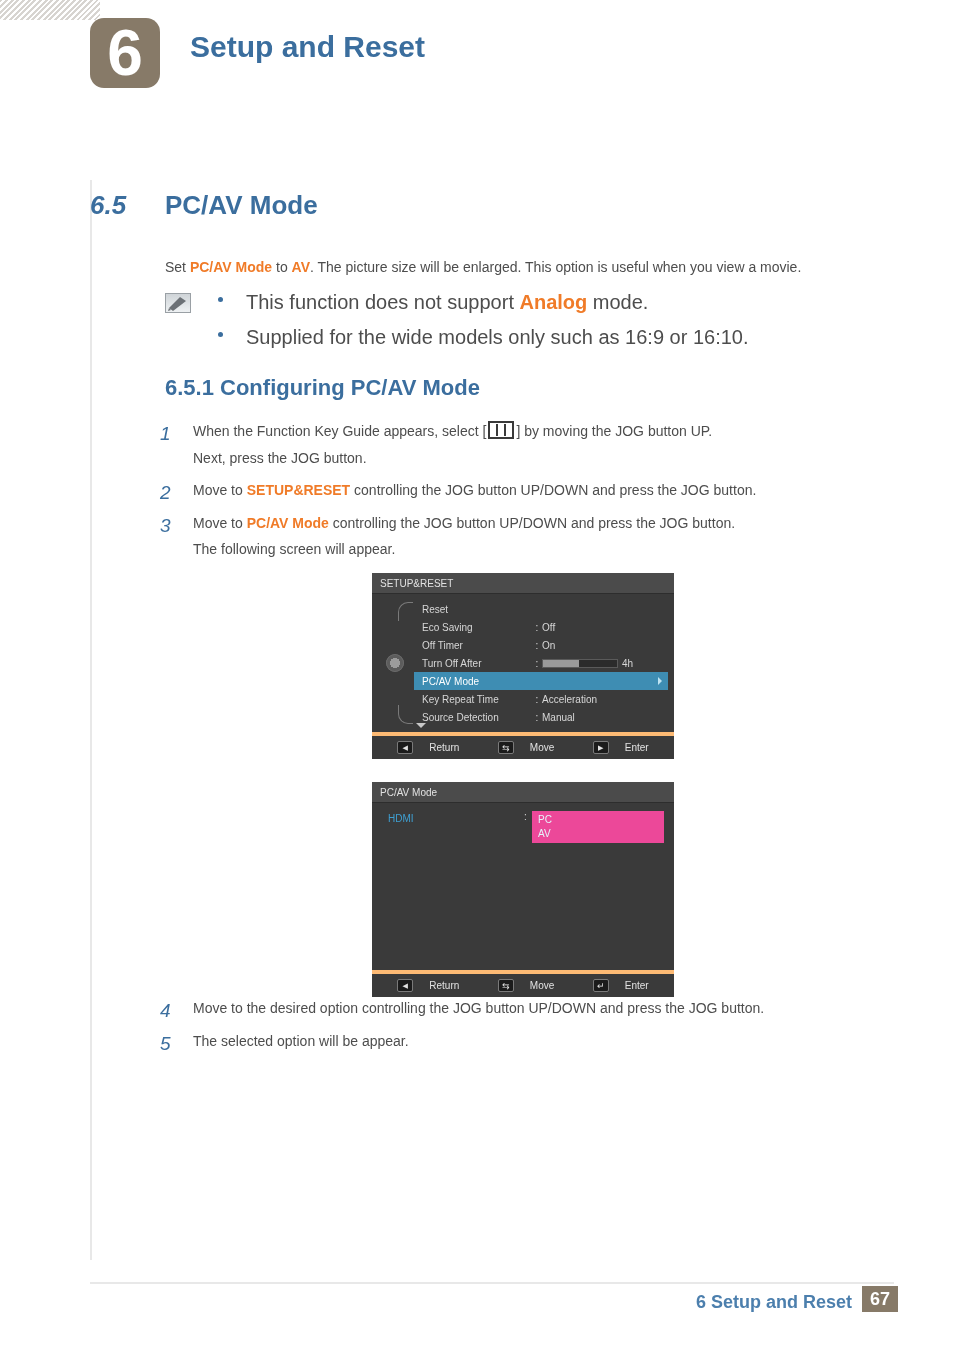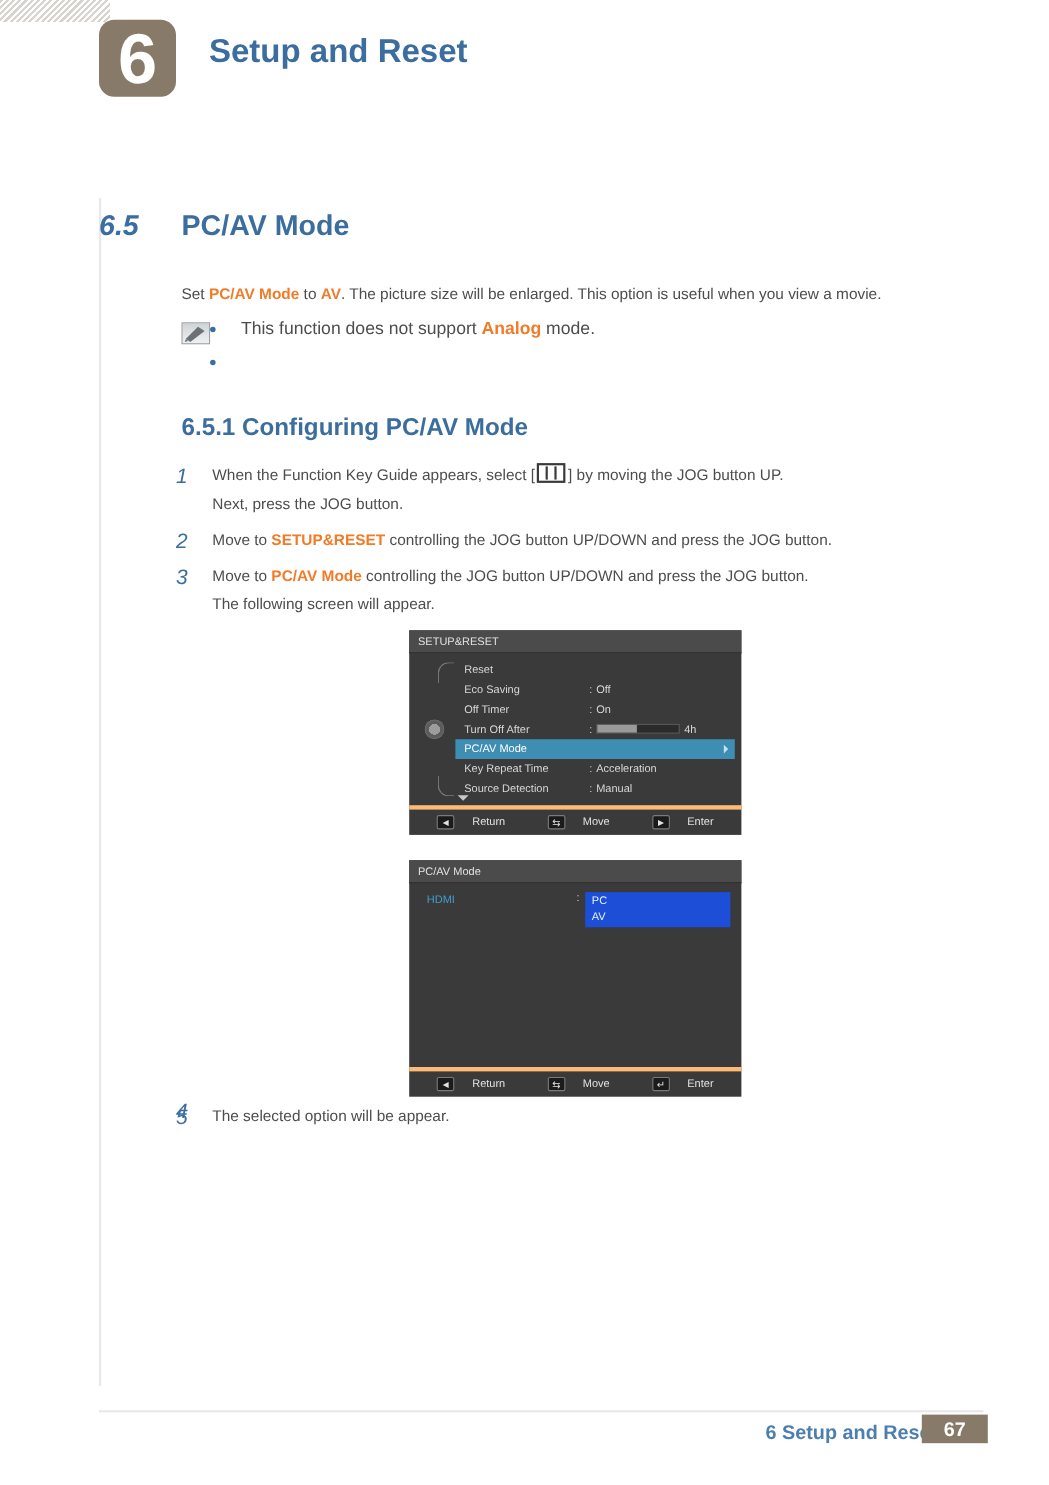--- a/index.html
+++ b/index.html
@@ -94,24 +94,24 @@
     top: 293px;
     width: 24px;
     height: 18px;
     border: 1px solid #9aa0a5;
     background: linear-gradient(#cfd4d8, #eef1f3);
     position: absolute;
   }
   .note-icon svg { width: 24px; height: 18px; }
   .note-list {
     position: absolute;
-    left: 191px;
+    left: 218px;
     top: 291px;
     right: 90px;
-    font-size: 16px;
+    font-size: 20px;
     color: #4d4d4d;
   }
   .note-list .item {
     position: relative;
     padding-left: 28px;
     margin-bottom: 12px;
   }
   .note-list .bullet {
     position: absolute;
     left: 0;
@@ -275,21 +275,21 @@
     border-right: 5px solid transparent;
     border-top: 5px solid #c8c8c8;
   }
   .osd2 .body { min-height: 155px; padding-left: 12px; }
   .osd2 .hdmi { color: #3e9fd1; padding: 4px 0 0 4px; }
   .osd2 .options {
     position: absolute;
     left: 160px;
     top: 8px;
     right: 10px;
-    background: #1d4ed8;
+    background: #ec4899;
     padding: 2px 6px;
   }
   .osd2 .options div { color: #e5f3fa; line-height: 14px; }
   .osd2 .colon2 {
     position: absolute;
     left: 152px;
     top: 8px;
     color: #d7d7d7;
   }
   .osd .hints {
@@ -347,21 +347,21 @@
     top: 10px;
     color: #4c7fad;
     font-weight: bold;
     font-size: 18px;
     margin-left: 18px;
   }
   .footer-pagebox {
     position: absolute;
     right: 56px;
     top: 4px;
-    width: 60px;
+    width: 36px;
     height: 26px;
     background: #877a68;
     color: #ffffff;
     font-weight: bold;
     font-size: 18px;
     display: flex;
     align-items: center;
     justify-content: center;
   }
 </style>
@@ -388,20 +388,21 @@
         <path d="M3 14 L5 16 L2 17 Z" fill="#6c7176"></path>
       </svg>
   </div>
   <div class="note-list">
     <div class="item">
       <span class="bullet"></span>
       <span>This function does not support </span><span class="hl">Analog</span><span> mode.</span>
     </div>
     <div class="item">
       <span class="bullet"></span>
+      <span>Supplied for the wide models only such as 16:9 or 16:10.</span>
     </div>
   </div>
 
   <div class="subsection">6.5.1   Configuring PC/AV Mode</div>
 
   <div class="steps">
     <div class="step">
       <span class="num">1</span>
       <span>When the Function Key Guide appears, select </span>[<span class="menu-ico"></span>]<span> by moving the JOG button UP.</span><br>
       <span>Next, press the JOG button.</span>
@@ -499,20 +500,21 @@
       <div class="hint">
           <span class="ic enter"></span>
           <span>Enter</span>
         </div>
     </div>
   </div>
 
   <div class="steps-lower step4">
     <div class="step">
       <span class="num">4</span>
+      <span>Move to the desired option controlling the JOG button UP/DOWN and press the JOG button.</span>
     </div>
     <div class="step">
       <span class="num">5</span>
       <span>The selected option will be appear.</span>
     </div>
   </div>
 
   <div class="footer">
     <div class="footer-rule"></div>
     <div class="footer-label">6 Setup and Reset</div>

